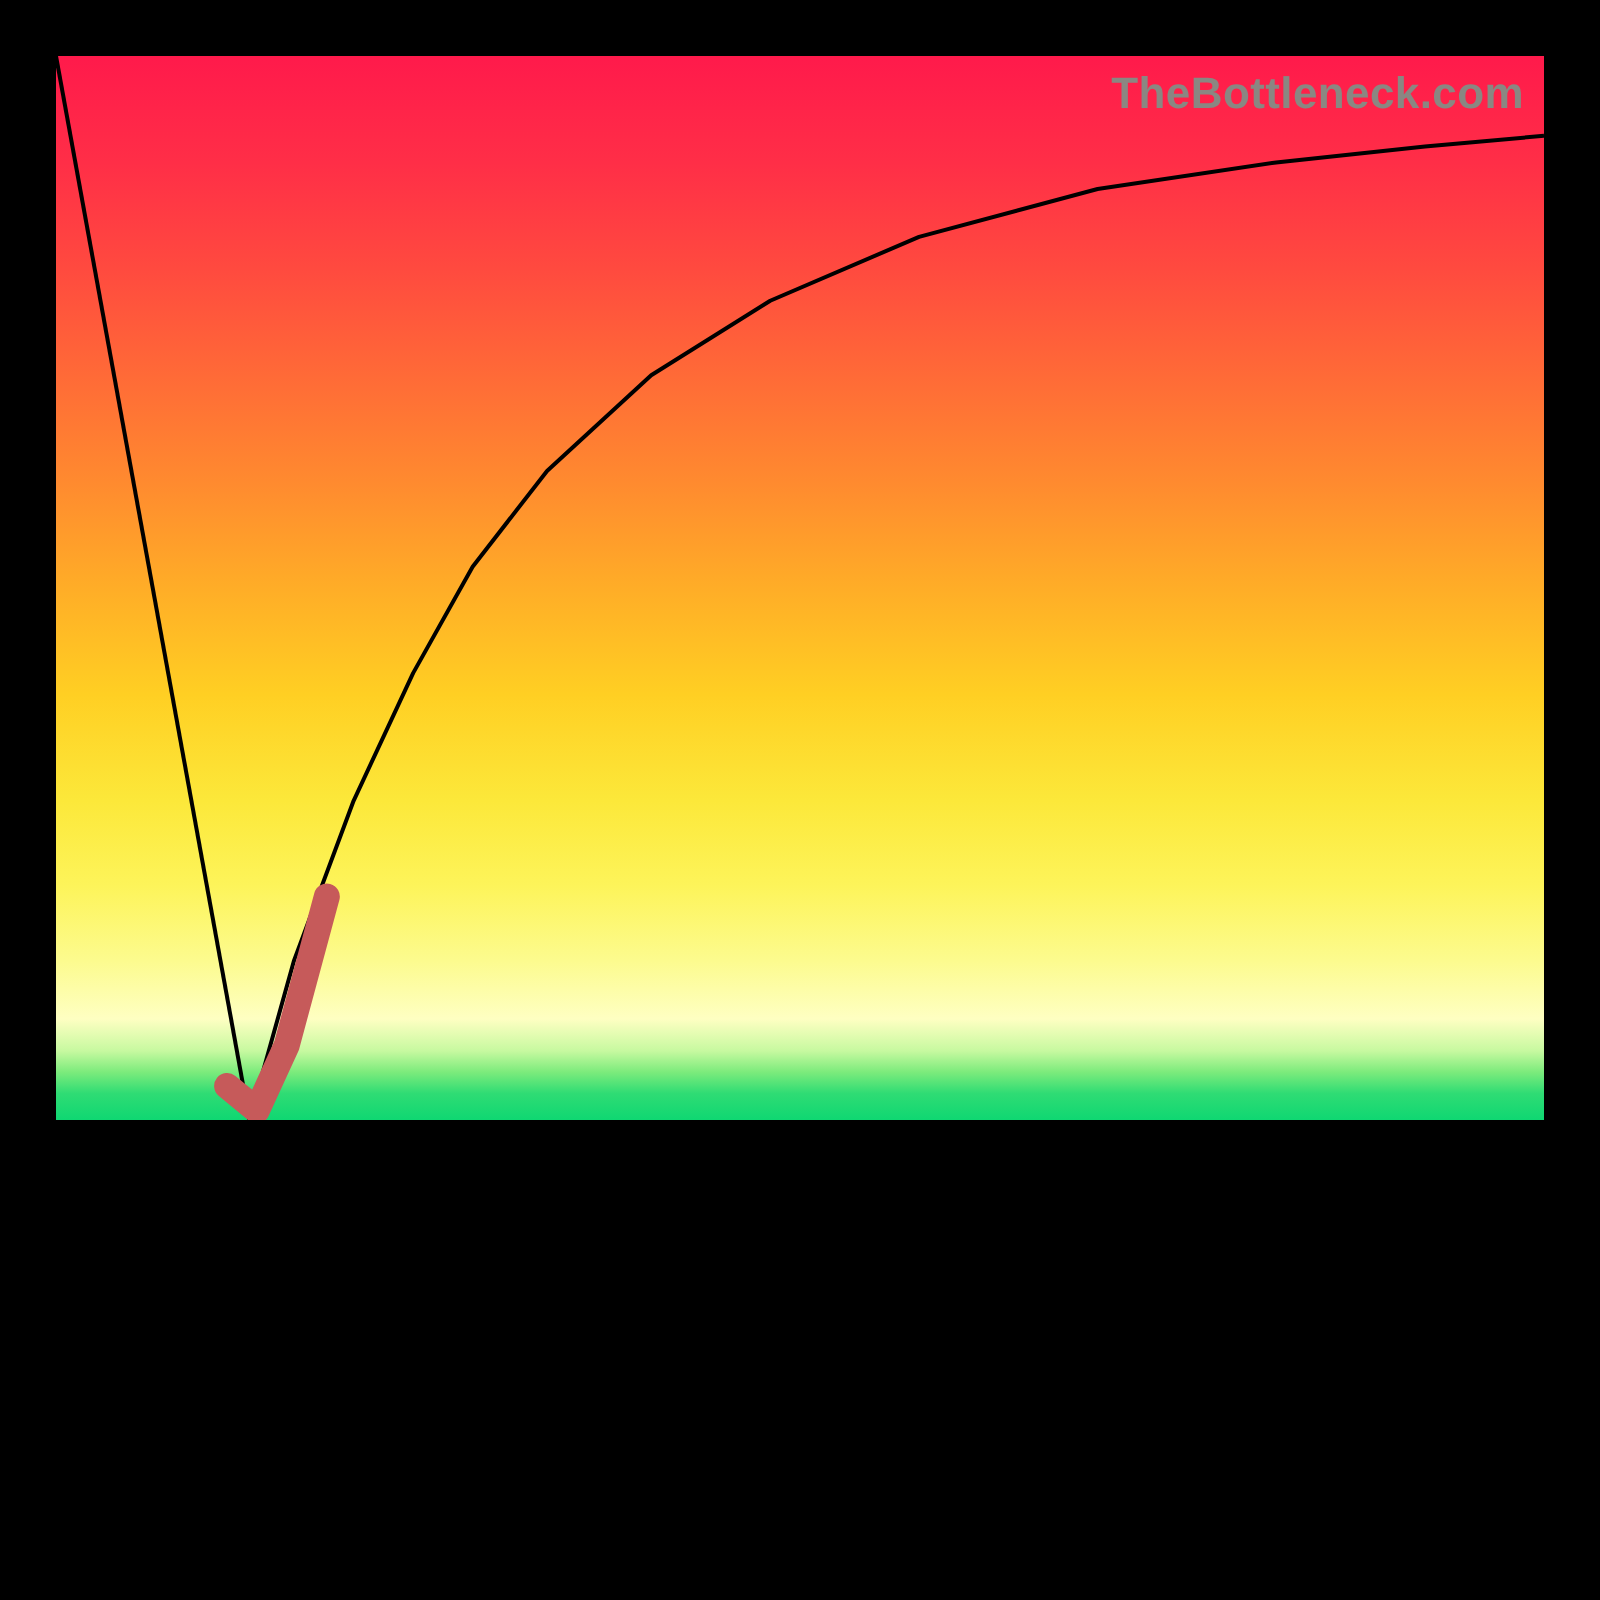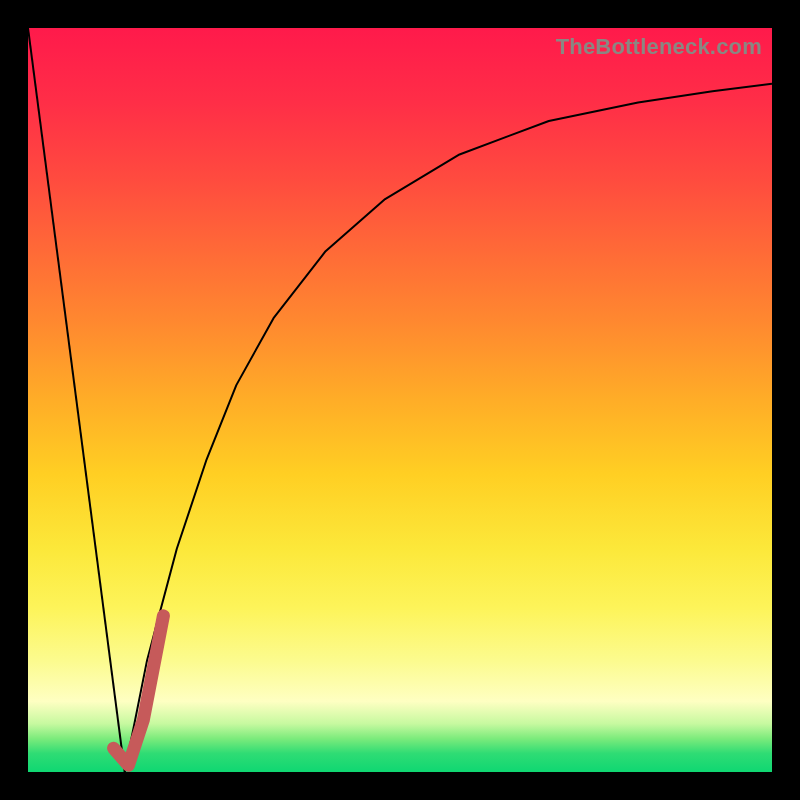--- a/index.html
+++ b/index.html
@@ -16,21 +16,21 @@
     top: 0;
     width: 800px;
     height: 800px;
     background: #000;
   }
   .plot {
     position: absolute;
     left: 28px;
     top: 28px;
     width: 744px;
-    height: 744px;
+    height: 532px;
     overflow: hidden;
   }
   .gradient {
     position: absolute;
     left: 0;
     top: 0;
     width: 100%;
     height: 100%;
   }
   .watermark {

